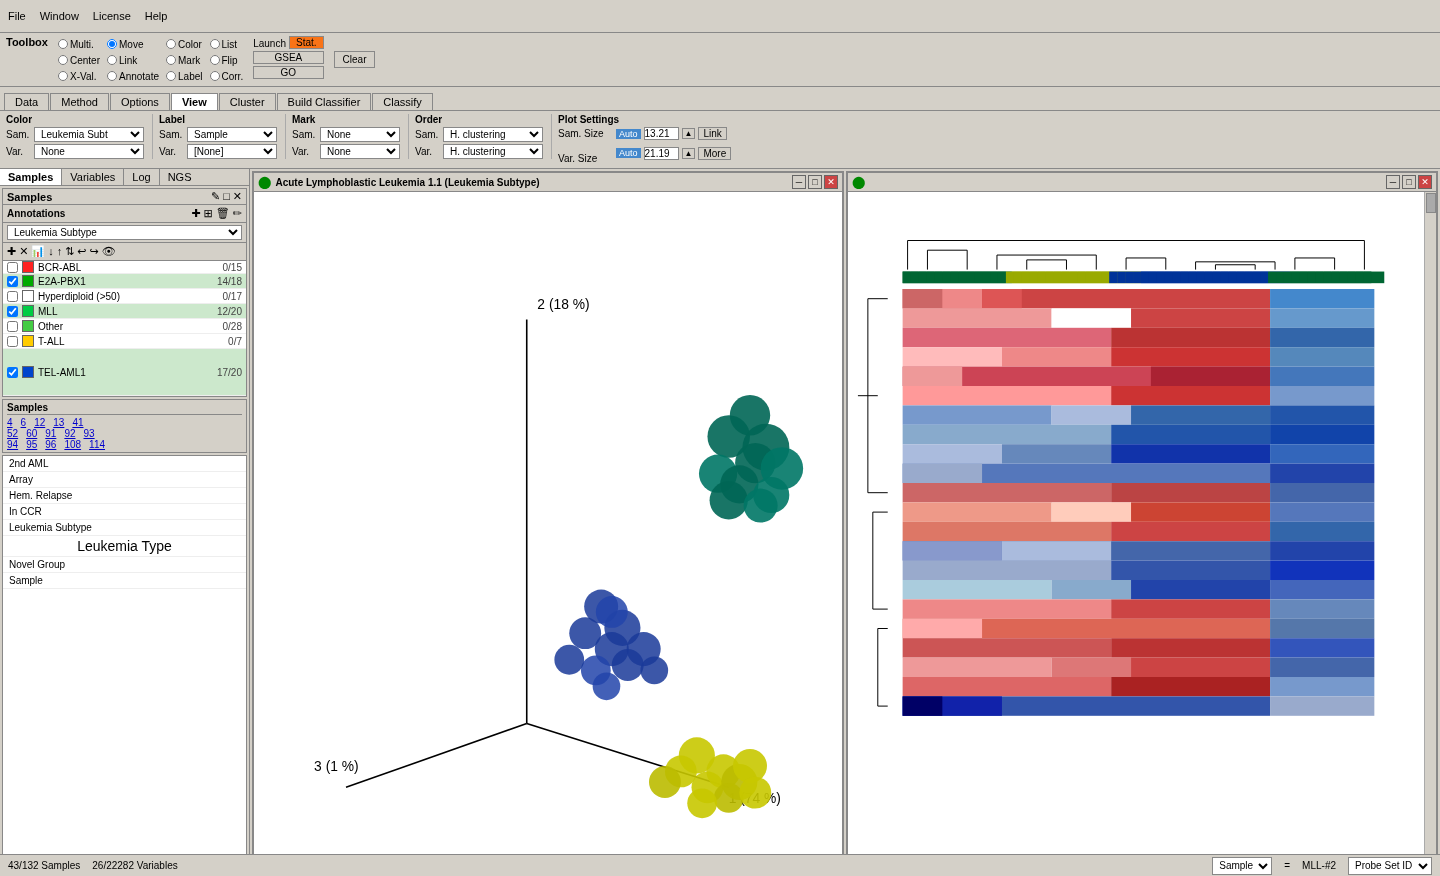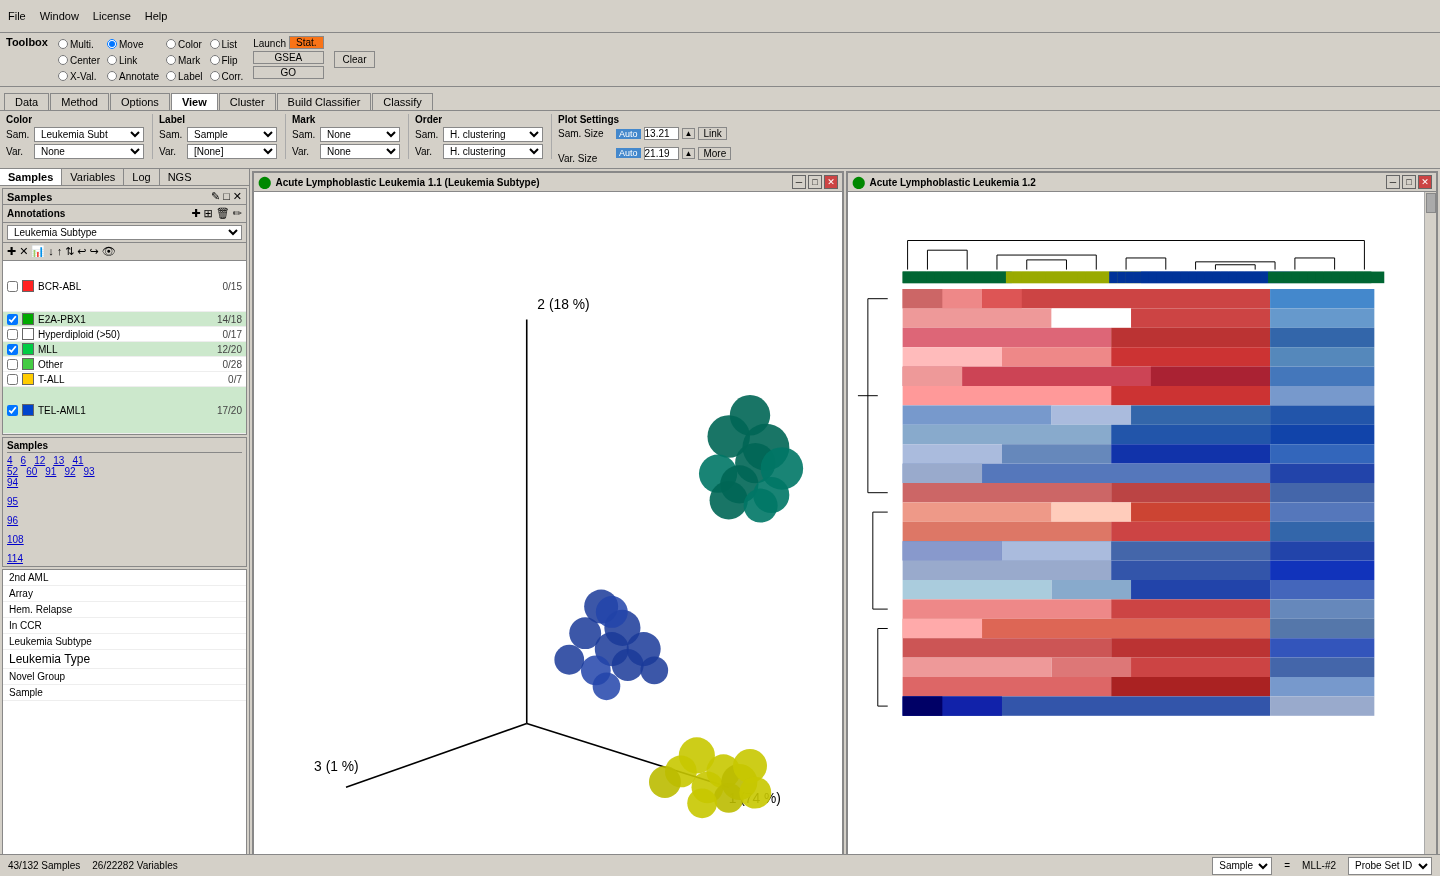--- a/index.html
+++ b/index.html
@@ -207,21 +207,21 @@
         <span style="font-size:11px; cursor:pointer;">📊</span>
         <span style="font-size:11px; cursor:pointer;">↓</span>
         <span style="font-size:11px; cursor:pointer;">↑</span>
         <span style="font-size:11px; cursor:pointer;">⇅</span>
         <span style="font-size:11px; cursor:pointer;">↩</span>
         <span style="font-size:11px; cursor:pointer;">↪</span>
         <span style="font-size:11px; cursor:pointer;">👁</span>
       </div>
 
       <div style="background:white;">
-        <div style="display:flex;align-items:center;padding:19px 4px;border-bottom:1px solid #eee;gap:4px;cursor:pointer;">
+        <div style="display:flex;align-items:center;padding:0 4px;border-bottom:1px solid #eee;gap:4px;cursor:pointer;">
           <input type="checkbox" style="width: 11px; height: 11px;">
           <span style="width:12px;height:12px;background:#ff2222;border:1px solid #666;display:inline-block;flex-shrink:0;"></span>
           <span style="flex:1;font-size:10px;">BCR-ABL</span>
           <span style="font-size:10px;color:#444;">0/15</span>
         </div>
         <div style="display:flex;align-items:center;padding:1px 4px;border-bottom:1px solid #eee;gap:4px;cursor:pointer;background:#cce8cc;">
           <input type="checkbox" checked="" style="width: 11px; height: 11px;">
           <span style="width:12px;height:12px;background:#00aa00;border:1px solid #666;display:inline-block;flex-shrink:0;"></span>
           <span style="flex:1;font-size:10px;">E2A-PBX1</span>
           <span style="font-size:10px;color:#444;">14/18</span>
@@ -268,36 +268,36 @@
         <span style="font-size:10px;color:#0000cc;text-decoration:underline;cursor:pointer;">13</span>
         <span style="font-size:10px;color:#0000cc;text-decoration:underline;cursor:pointer;">41</span>
       </div>
       <div style="display:flex;gap:8px;">
         <span style="font-size:10px;color:#0000cc;text-decoration:underline;cursor:pointer;">52</span>
         <span style="font-size:10px;color:#0000cc;text-decoration:underline;cursor:pointer;">60</span>
         <span style="font-size:10px;color:#0000cc;text-decoration:underline;cursor:pointer;">91</span>
         <span style="font-size:10px;color:#0000cc;text-decoration:underline;cursor:pointer;">92</span>
         <span style="font-size:10px;color:#0000cc;text-decoration:underline;cursor:pointer;">93</span>
       </div>
-      <div style="display:flex;gap:8px;flex-direction:column;">
+      <div style="display:flex;gap:8px;">
         <span style="font-size:10px;color:#0000cc;text-decoration:underline;cursor:pointer;">94</span>
         <span style="font-size:10px;color:#0000cc;text-decoration:underline;cursor:pointer;">95</span>
         <span style="font-size:10px;color:#0000cc;text-decoration:underline;cursor:pointer;">96</span>
         <span style="font-size:10px;color:#0000cc;text-decoration:underline;cursor:pointer;">108</span>
         <span style="font-size:10px;color:#0000cc;text-decoration:underline;cursor:pointer;">114</span>
       </div>
     </div>
 
     <div style="background:white;border:1px solid #888;margin:2px;flex:1;overflow:hidden;">
       <div style="padding:2px 6px;border-bottom:1px solid #eee;font-size:10px;cursor:pointer;">2nd AML</div>
       <div style="padding:2px 6px;border-bottom:1px solid #eee;font-size:10px;cursor:pointer;">Array</div>
       <div style="padding:2px 6px;border-bottom:1px solid #eee;font-size:10px;cursor:pointer;">Hem. Relapse</div>
       <div style="padding:2px 6px;border-bottom:1px solid #eee;font-size:10px;cursor:pointer;">In CCR</div>
       <div style="padding:2px 6px;border-bottom:1px solid #eee;font-size:10px;cursor:pointer;">Leukemia Subtype</div>
-      <div style="padding:2px 6px;border-bottom:1px solid #eee;font-size:12px;cursor:pointer;">Leukemia Type</div>
+      <div style="padding:2px 6px;border-bottom:1px solid #eee;font-size:14px;cursor:pointer;text-align:center;">Leukemia Type</div>
       <div style="padding:2px 6px;border-bottom:1px solid #eee;font-size:10px;cursor:pointer;">Novel Group</div>
       <div style="padding:2px 6px;border-bottom:1px solid #eee;font-size:10px;cursor:pointer;">Sample</div>
     </div>
 
     <div style="height:10px;background:#d4d0c8;border-top:1px solid #aaa;"></div>
   </div>
 
   <div style="flex:1; display:flex; background:#d4d0c8; padding:2px; gap:2px; overflow:hidden;">
 
     <div style="background:white;border:2px solid #888;flex:1;display:flex;flex-direction:column;min-width:0;">
@@ -355,21 +355,20 @@
           <circle cx="395" cy="575" r="14" fill="#c8c800" opacity="0.9"></circle>
           <circle cx="360" cy="555" r="15" fill="#bbbb00" opacity="0.9"></circle>
           <circle cx="445" cy="565" r="15" fill="#c8c800" opacity="0.9"></circle>
         </svg>
       </div>
     </div>
 
     <div style="background:white;border:2px solid #888;flex:1;display:flex;flex-direction:column;min-width:0;">
       <div style="background:#d4d0c8;padding:2px 4px;display:flex;justify-content:space-between;align-items:center;border-bottom:1px solid #888;">
         <span style="color:#008800;font-size:12px;margin-right:4px;">⬤</span>
-        <span style="font-size:10px;font-weight:bold;flex:1;">Acute Lymphoblastic Leukemia 1.2</span>
         <div style="display:flex;gap:2px;">
           <button style="width:14px;height:14px;font-size:9px;border:1px solid #666;background:#d4d0c8;cursor:pointer;padding:0;">─</button>
           <button style="width:14px;height:14px;font-size:9px;border:1px solid #666;background:#d4d0c8;cursor:pointer;padding:0;">□</button>
           <button style="width:14px;height:14px;font-size:9px;border:1px solid #666;background:#cc4444;color:white;cursor:pointer;padding:0;">✕</button>
         </div>
       </div>
 
       <div style="flex:1;position:relative;overflow:hidden;background:white;display:flex;">
         <div style="flex:1;overflow:hidden;position:relative;">
           <svg width="100%" height="100%" viewBox="0 0 580 700" preserveAspectRatio="none">

